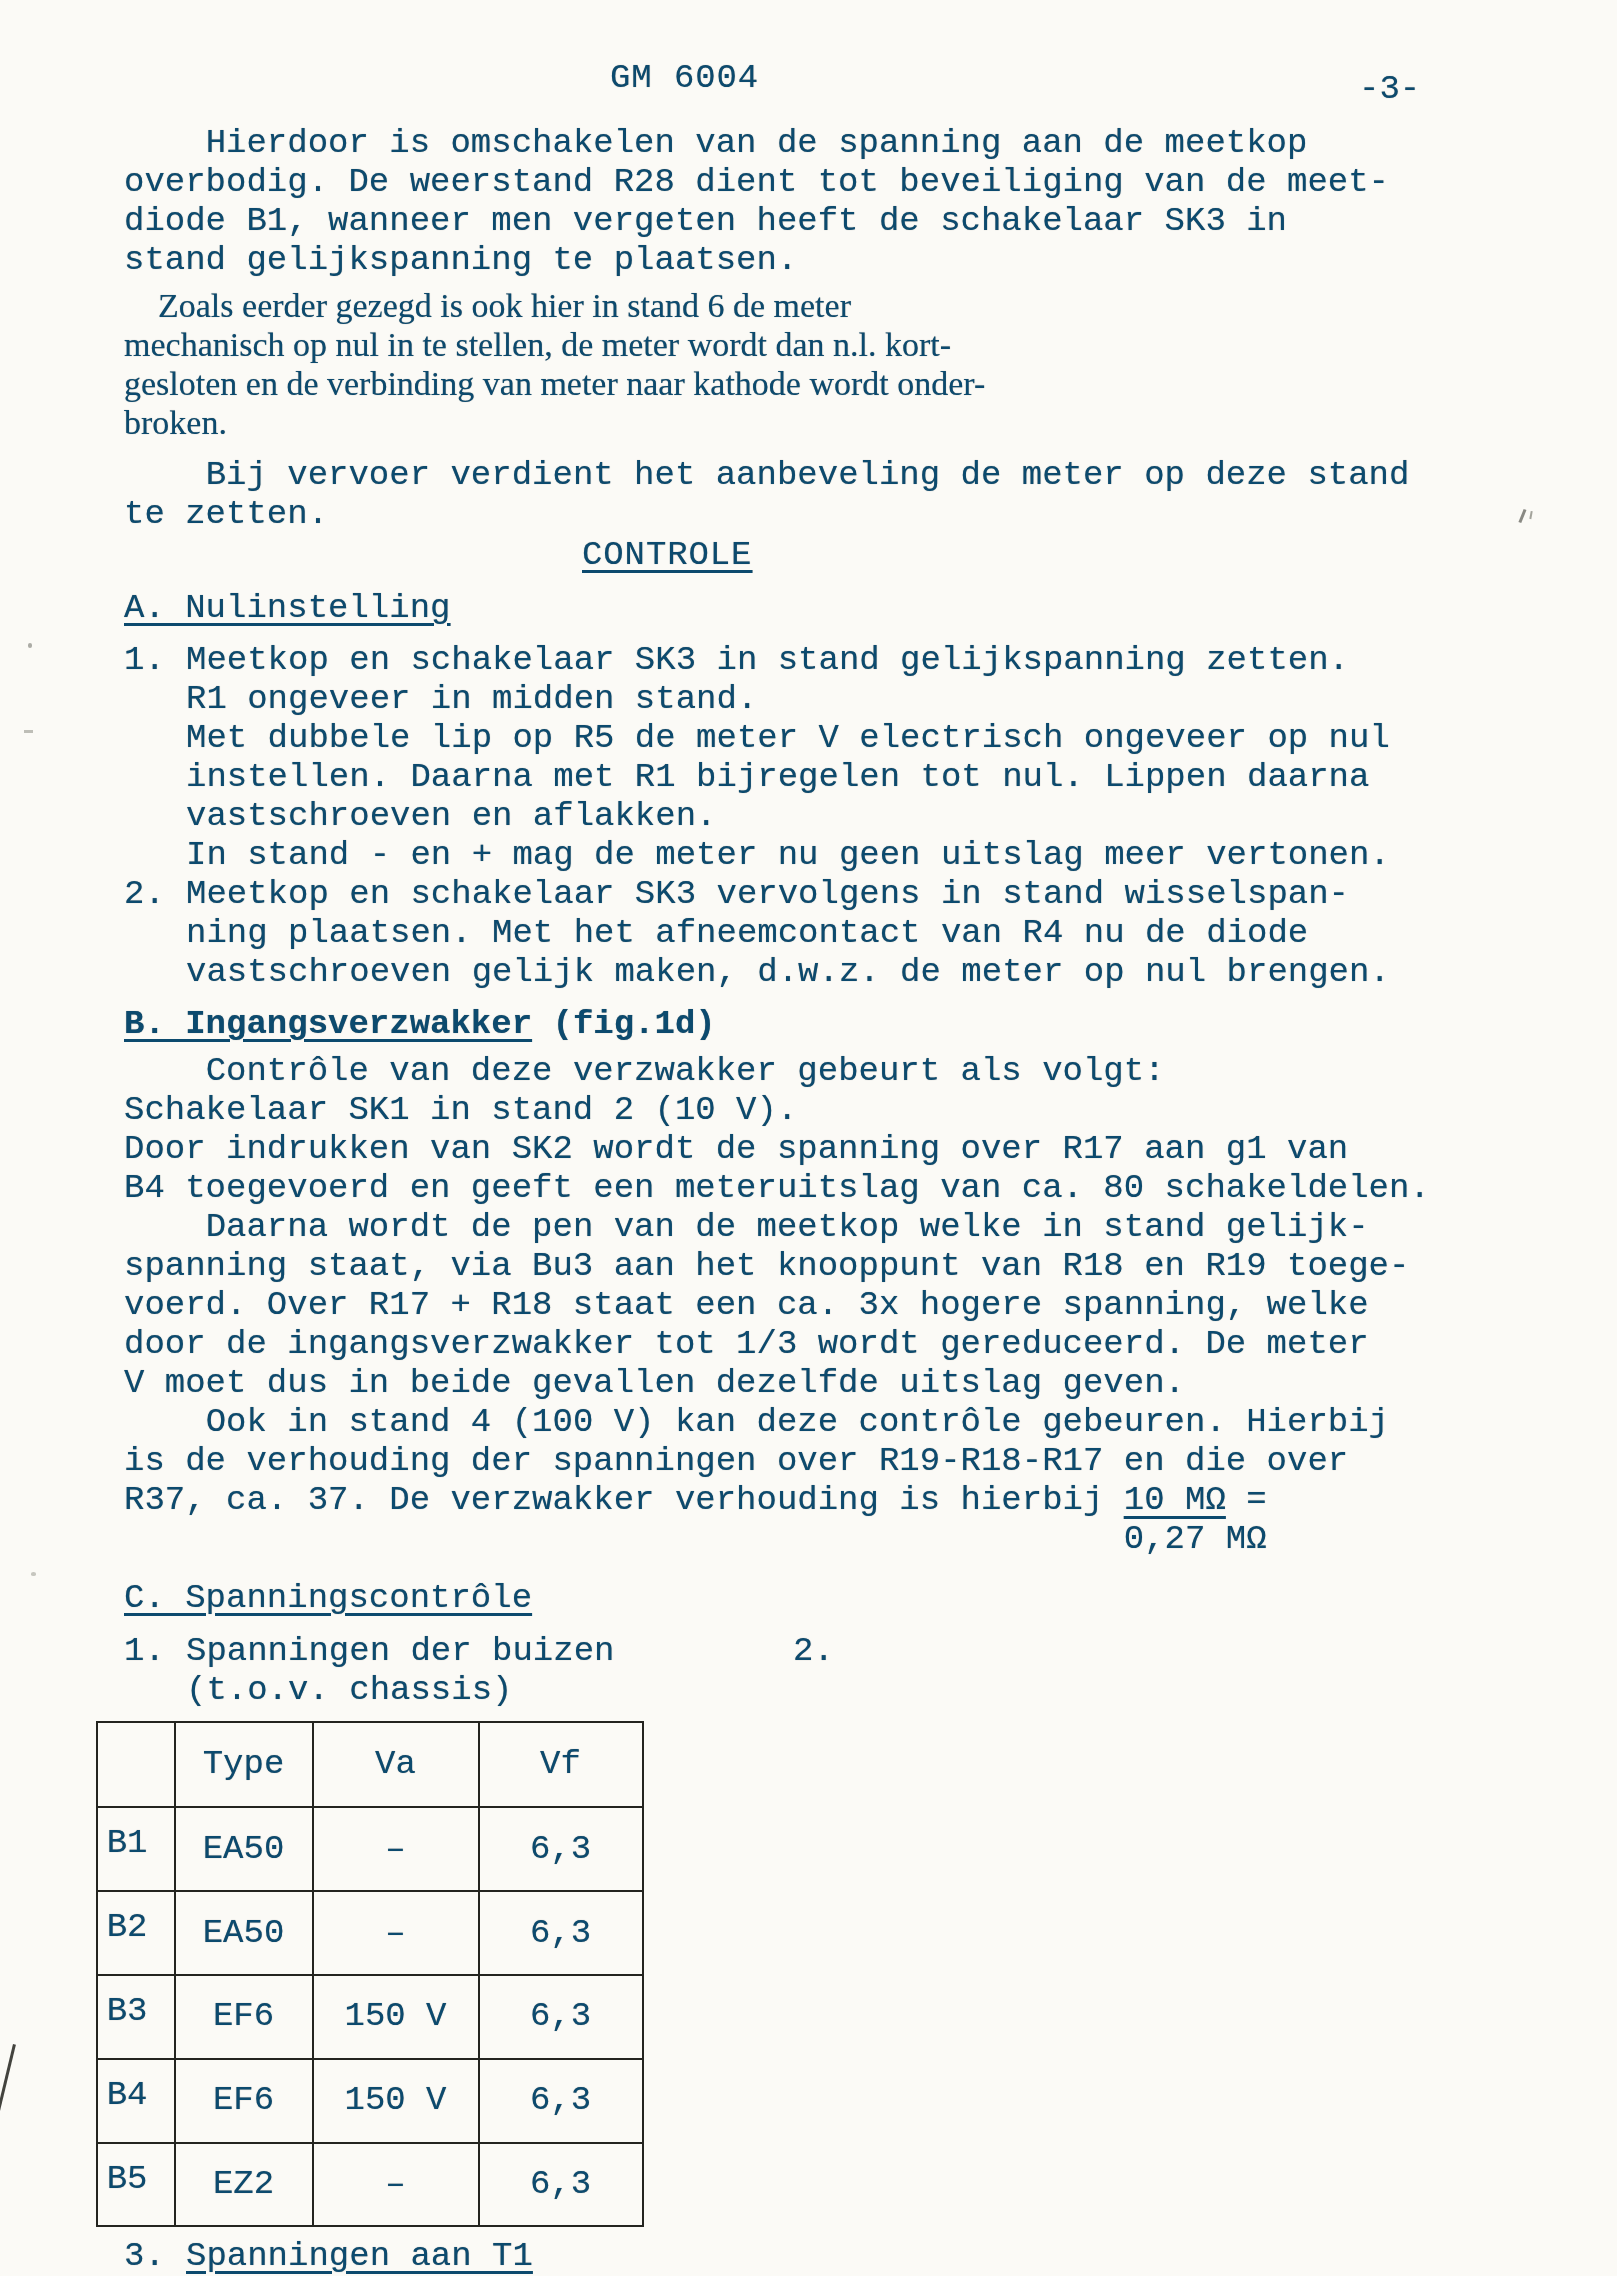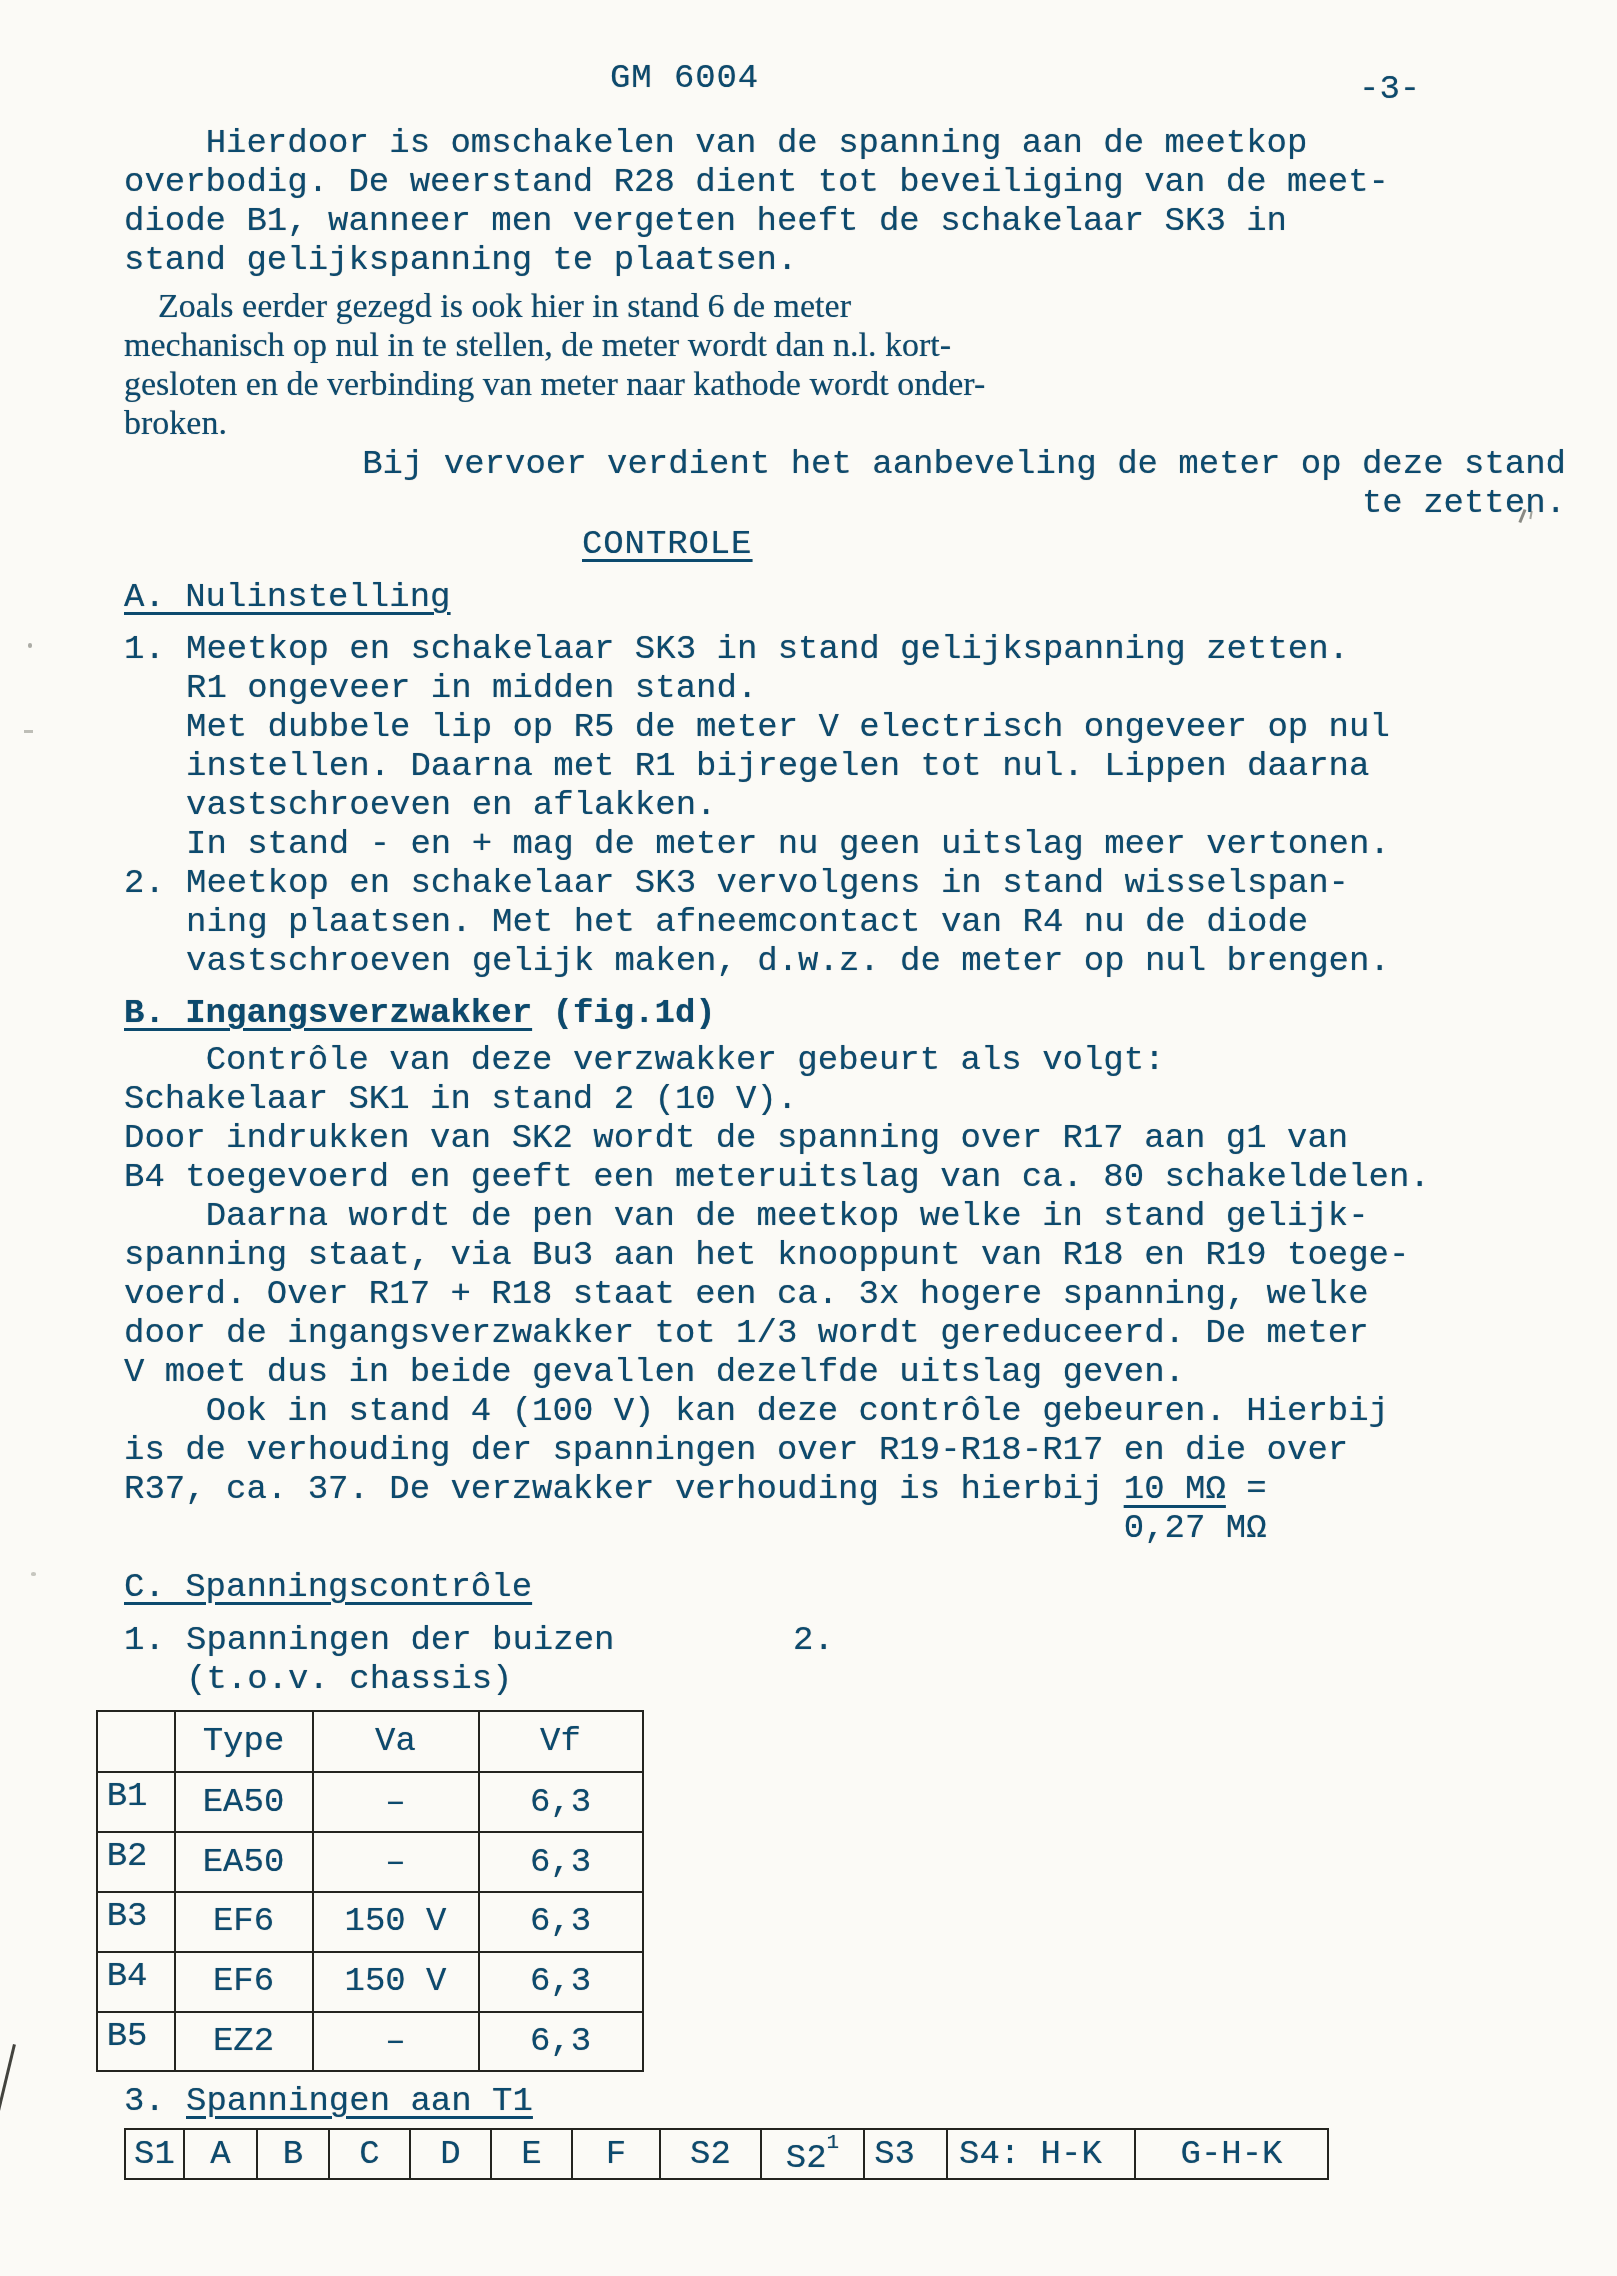--- a/index.html
+++ b/index.html
@@ -9,39 +9,39 @@
     font-size:34px;line-height:39px;color:#0c4a6e;
     text-shadow:0 0 0.9px rgba(15,15,10,.45);
   }
   .content{padding:59px 51px 0 124px;}
   .txt{white-space:pre-wrap;}
   .header{position:relative;height:39px;}
   .doc-title{position:absolute;left:486px;top:0;letter-spacing:0.9px;}
   .page-num{position:absolute;left:1235px;top:11px;}
   .p1{margin-top:26px;}
   .p2{margin-top:6px;font-family:Liberation Serif, serif;}
-  .p3{margin-top:3px;text-align:right;}
+  .p3{margin-top:14px;}
   .underline{text-decoration:underline;text-decoration-thickness:2.8px;text-underline-offset:5.5px;}
   .controle-heading{margin-top:1.8px;margin-left:458px;letter-spacing:0.9px;}
   .heading-a{margin-top:14.7px;}
   .heading-b{margin-top:13px;font-weight:bold;}
   .heading-c{margin-top:20px;}
   .list-item{position:relative;padding-left:62px;}
   .item-num{position:absolute;left:0;top:0;}
   .item-a1{margin-top:13px;}
   .item-a2{margin-top:0;}
   .b-block{margin-top:7.3px;}
   .frac-line{white-space:pre;}
   .underline-frac{text-decoration:underline;text-decoration-thickness:2.8px;text-underline-offset:7.3px;}
   .frac-den{white-space:pre;padding-left:49ch;}
   .c-items{position:relative;margin-top:14.7px;}
   .c-item2{position:absolute;left:669px;top:0;}
   table{border-collapse:collapse;}
   .table-buizen{margin-top:11px;margin-left:-28.5px;}
-  .table-buizen th,.table-buizen td{border:2.8px solid #24241f;text-align:center;font-weight:normal;padding:4px;}
+  .table-buizen th,.table-buizen td{border:2.8px solid #24241f;text-align:center;font-weight:normal;padding:16px;}
   .table-buizen th{height:51px;}
   .table-buizen td{height:37px;}
   .table-buizen td.lbl{text-align:left;padding-left:9.2px;}
   .heading-3{margin-top:9.2px;}
   .table-t1{margin-top:7.3px;}
   .table-t1 td{border:2.8px solid #24241f;height:48px;text-align:center;padding:0;font-weight:normal;}
   .table-t1 td.merge{vertical-align:top;}
   .m-top,.m-bot{height:48px;line-height:48px;}
   .s3 .m-top{text-align:left;padding-left:9.2px;}
   .s4 .m-top{text-align:left;padding-left:11px;}

